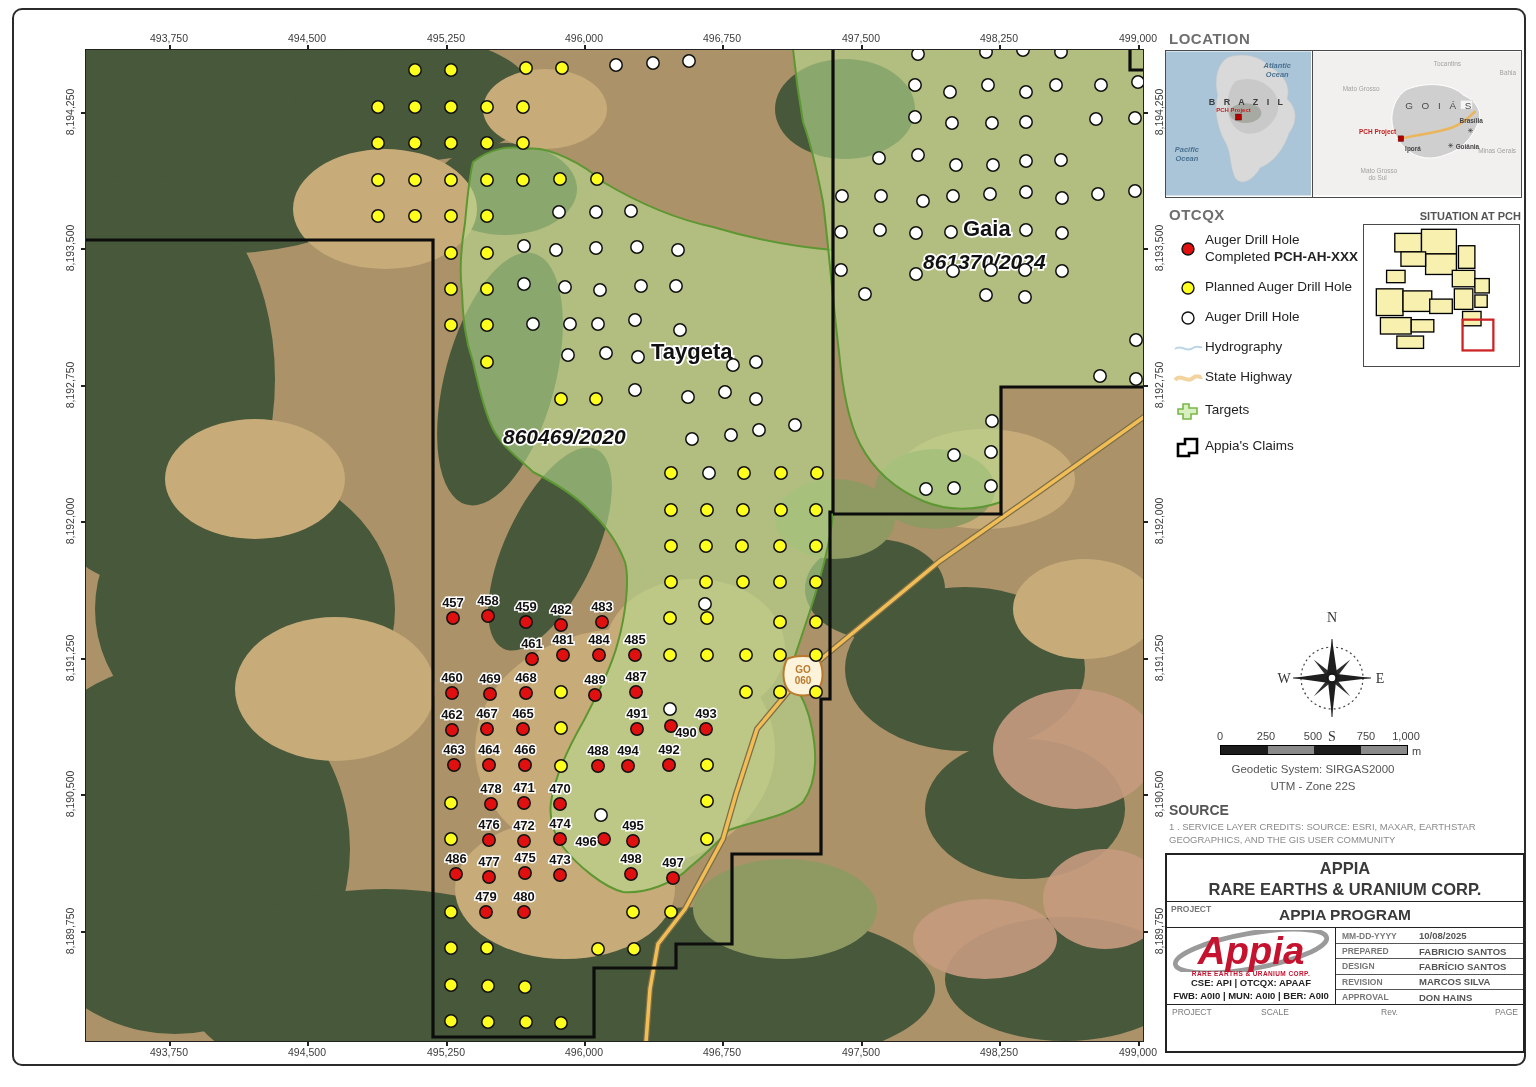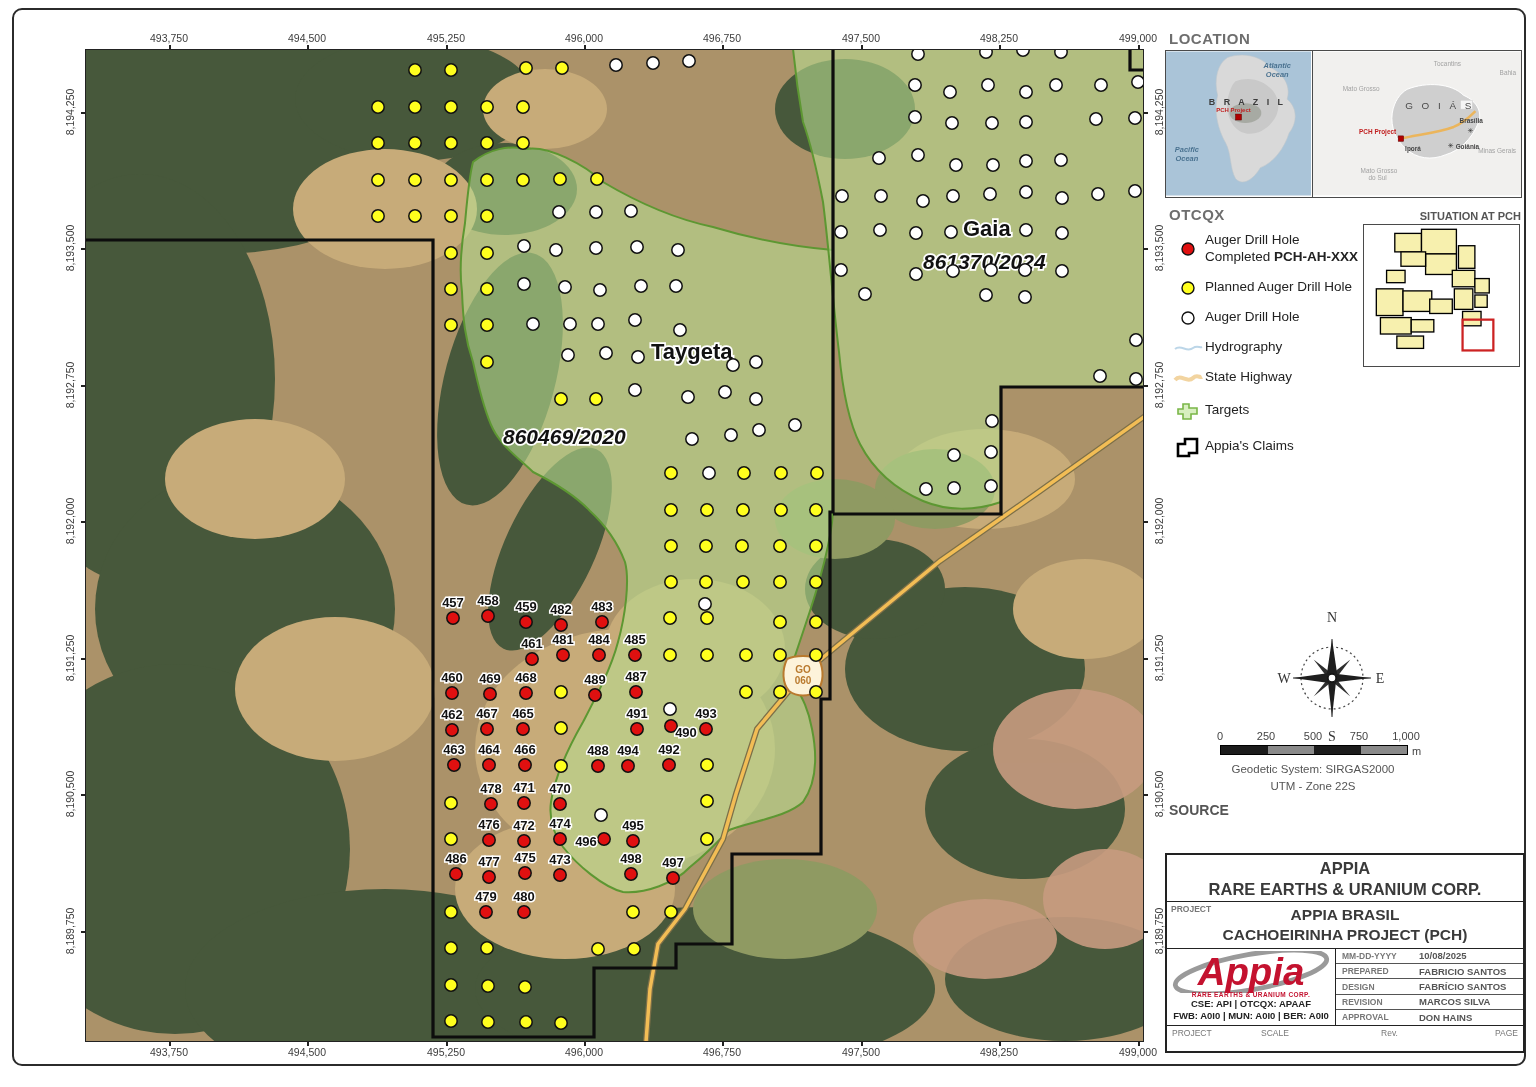--- a/index.html
+++ b/index.html
@@ -609,49 +609,49 @@
         <path d="M16,70 L52,65 L94,70 L52,75 Z" fill="#1e1e1e"></path>
         <circle cx="55" cy="70" r="4" fill="#fff" stroke="#111" stroke-width="1.4"></circle>
       </svg>
     </div>
 
     <div class="sbar">
       <div class="sbar-nums">
         <span style="left:0">0</span>
         <span style="left:46px">250</span>
         <span style="left:93px">500</span>
-        <span style="left:139px">750</span>
+        <span style="left:146px">750</span>
         <span style="left:186px">1,000</span>
       </div>
       <div class="sbar-bar">
         <i style="background:#1c1c1c"></i>
             <i style="background:#8a8a8a"></i>
             <i style="background:#1c1c1c"></i>
             <i style="background:#8a8a8a"></i>
       </div>
       <span class="sbar-m">m</span>
       <div class="sbar-cap">
         <div>Geodetic System: SIRGAS2000</div>
         <div>UTM - Zone 22S</div>
       </div>
     </div>
 
     <div class="source">
       <div class="s-h">SOURCE</div>
+      <div class="s-t"><span>1 . SERVICE LAYER CREDITS: SOURCE: ESRI, MAXAR, EARTHSTAR</span><br><span>GEOGRAPHICS, AND THE GIS USER COMMUNITY</span></div>
     </div>
 
     <div class="tb">
       <div class="tb-row tb-company">
         <div>APPIA</div>
         <div>RARE EARTHS &amp; URANIUM CORP.</div>
       </div>
       <div class="tb-row tb-two">
         <span class="tb-lab">PROJECT</span>
-        <div>APPIA BRASIL</div>
-        <div>CACHOEIRINHA PROJECT (PCH)</div>
+        <div>APPIA PROGRAM</div>
       </div>
       <div class="tb-main">
         <div class="tb-logo">
           <svg viewBox="0 0 200 52" width="160" height="42">
             <ellipse cx="100" cy="26" rx="96" ry="22" fill="none" stroke="#9a9a9a" stroke-width="6" transform="rotate(-10 100 26)"></ellipse>
             <text x="100" y="42" text-anchor="middle" font-size="48" font-weight="bold" font-style="italic" fill="#c4122f" font-family="Liberation Sans, sans-serif">Appia</text>
           </svg>
           <div class="lg-sub">RARE EARTHS &amp; URANIUM CORP.</div>
           <div class="lg-t1">CSE: API  |  OTCQX: APAAF</div>
           <div class="lg-t2">FWB: A0I0  |  MUN: A0I0  |  BER: A0I0</div>

